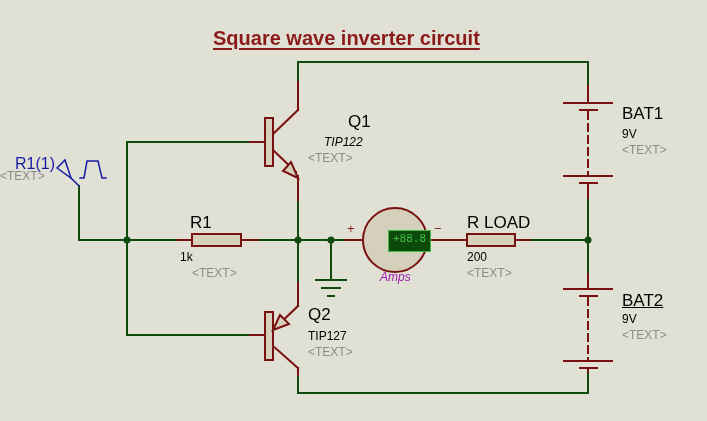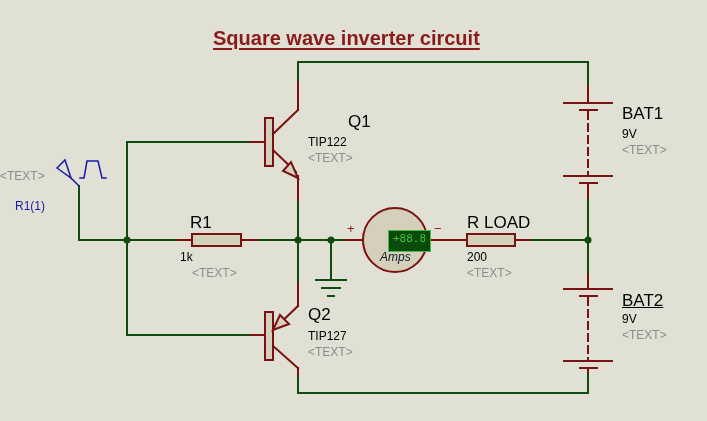--- a/index.html
+++ b/index.html
@@ -3,23 +3,23 @@
 <meta charset="utf-8">
 <style>
   html, body { margin: 0; padding: 0; }
   body { width: 707px; height: 421px; background: #e0e0d4; overflow: hidden; position: relative; font-family: "Liberation Sans", sans-serif; }
   #schematic { position: absolute; left: 0; top: 0; }
   .lbl { position: absolute; white-space: nowrap; line-height: 1; text-align: center; }
   .title { left: 213px; top: 28px; font-size: 20px; font-weight: bold; color: #8b1a1a; text-decoration: underline; text-decoration-thickness: 2px; text-underline-offset: 3px; }
   .ref { font-size: 17px; color: #000; }
   .val { font-size: 12px; color: #000; }
   .ph { font-size: 12px; color: #8c8c8c; }
-  .gen { font-size: 12px; color: #1a1aa8; margin-top: 44px; }
+  .gen { font-size: 16px; color: #1a1aa8; }
   .sign { font-size: 13px; color: #8b1a1a; }
-  .amps { font-size: 12px; font-style: italic; color: #0f172a; }
+  .amps { font-size: 12px; font-style: italic; color: #a21caf; margin-top: 20px; }
   .lcd { position: absolute; left: 388px; top: 230px; width: 43px; height: 22px; background: #0b4a0b; border: 1px solid #3fbf3f; color: #3fbf3f; font-family: "DejaVu Sans Mono", monospace; font-size: 11px; text-align: center; line-height: 15px; box-sizing: border-box; }
 </style>
 </head>
 <body>
 
 <svg id="schematic" width="707" height="421">
   <g fill="none" stroke-linecap="square">
 
     <g stroke="#0f4a0f" stroke-width="2">
       <polyline points="298,82 298,62 588,62 588,86"></polyline>
@@ -114,21 +114,21 @@
     </g>
   </g>
 </svg>
 
 <div class="lbl title">Square wave inverter circuit</div>
 
 <div class="lbl gen" style="left:15px;top:156px;">R1(1)</div>
 <div class="lbl ph" style="left:0px;top:170px;">&lt;TEXT&gt;</div>
 
 <div class="lbl ref" style="left:308px;top:113px;margin-left:40px;">Q1</div>
-<div class="lbl val" style="left:308px;top:136px;">TIP122</div>
+<div class="lbl val" style="left:324px;top:136px;font-style:italic;">TIP122</div>
 <div class="lbl ph" style="left:308px;top:152px;">&lt;TEXT&gt;</div>
 
 <div class="lbl ref" style="left:308px;top:306px;">Q2</div>
 <div class="lbl val" style="left:308px;top:330px;">TIP127</div>
 <div class="lbl ph" style="left:308px;top:346px;">&lt;TEXT&gt;</div>
 
 <div class="lbl ref" style="left:190px;top:214px;">R1</div>
 <div class="lbl val" style="left:180px;top:251px;">1k</div>
 <div class="lbl ph" style="left:192px;top:267px;">&lt;TEXT&gt;</div>
 

